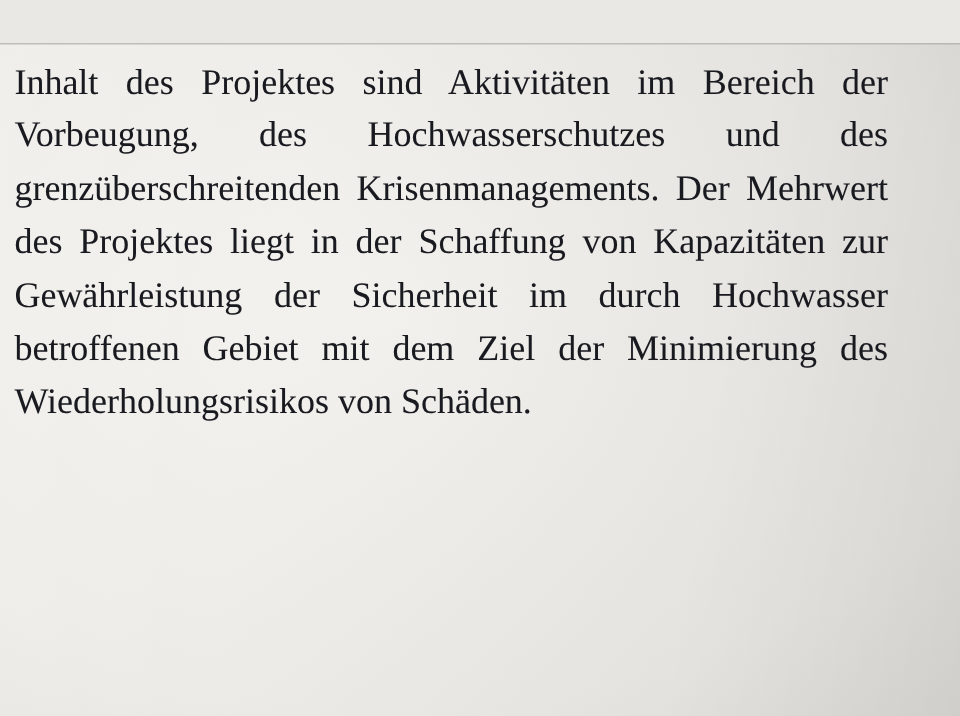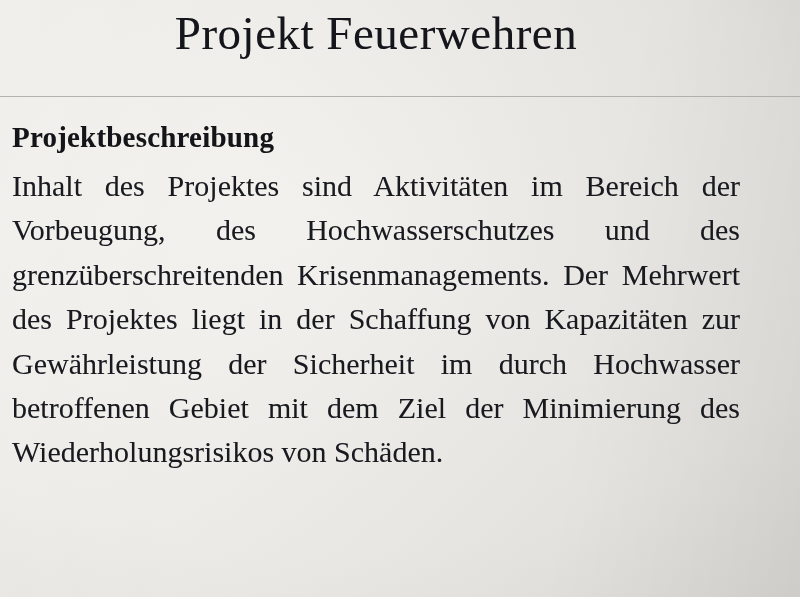--- a/index.html
+++ b/index.html
@@ -80,22 +80,20 @@
   .content {
     text-shadow: 0 0 0.6px rgba(0,0,0,0.18);
   }
 </style>
 </head>
 <body>
 
 <div class="page">
   <div class="content">
 
-    <h1 class="doc-title">Projekt Feuerwehren</h1>
 
     <div class="rule"></div>
 
-    <h2 class="section-heading">Projektbeschreibung</h2>
 
     <p class="body-text">Inhalt des Projektes sind Aktivitäten im Bereich der Vorbeugung, des Hochwasserschutzes und des grenzüberschreitenden Krisenmanagements. Der Mehrwert des Projektes liegt in der Schaffung von Kapazitäten zur Gewährleistung der Sicherheit im durch Hochwasser betroffenen Gebiet mit dem Ziel der Minimierung des Wiederholungsrisikos von Schäden.</p>
 
   </div>
 </div>
 
 </body></html>

